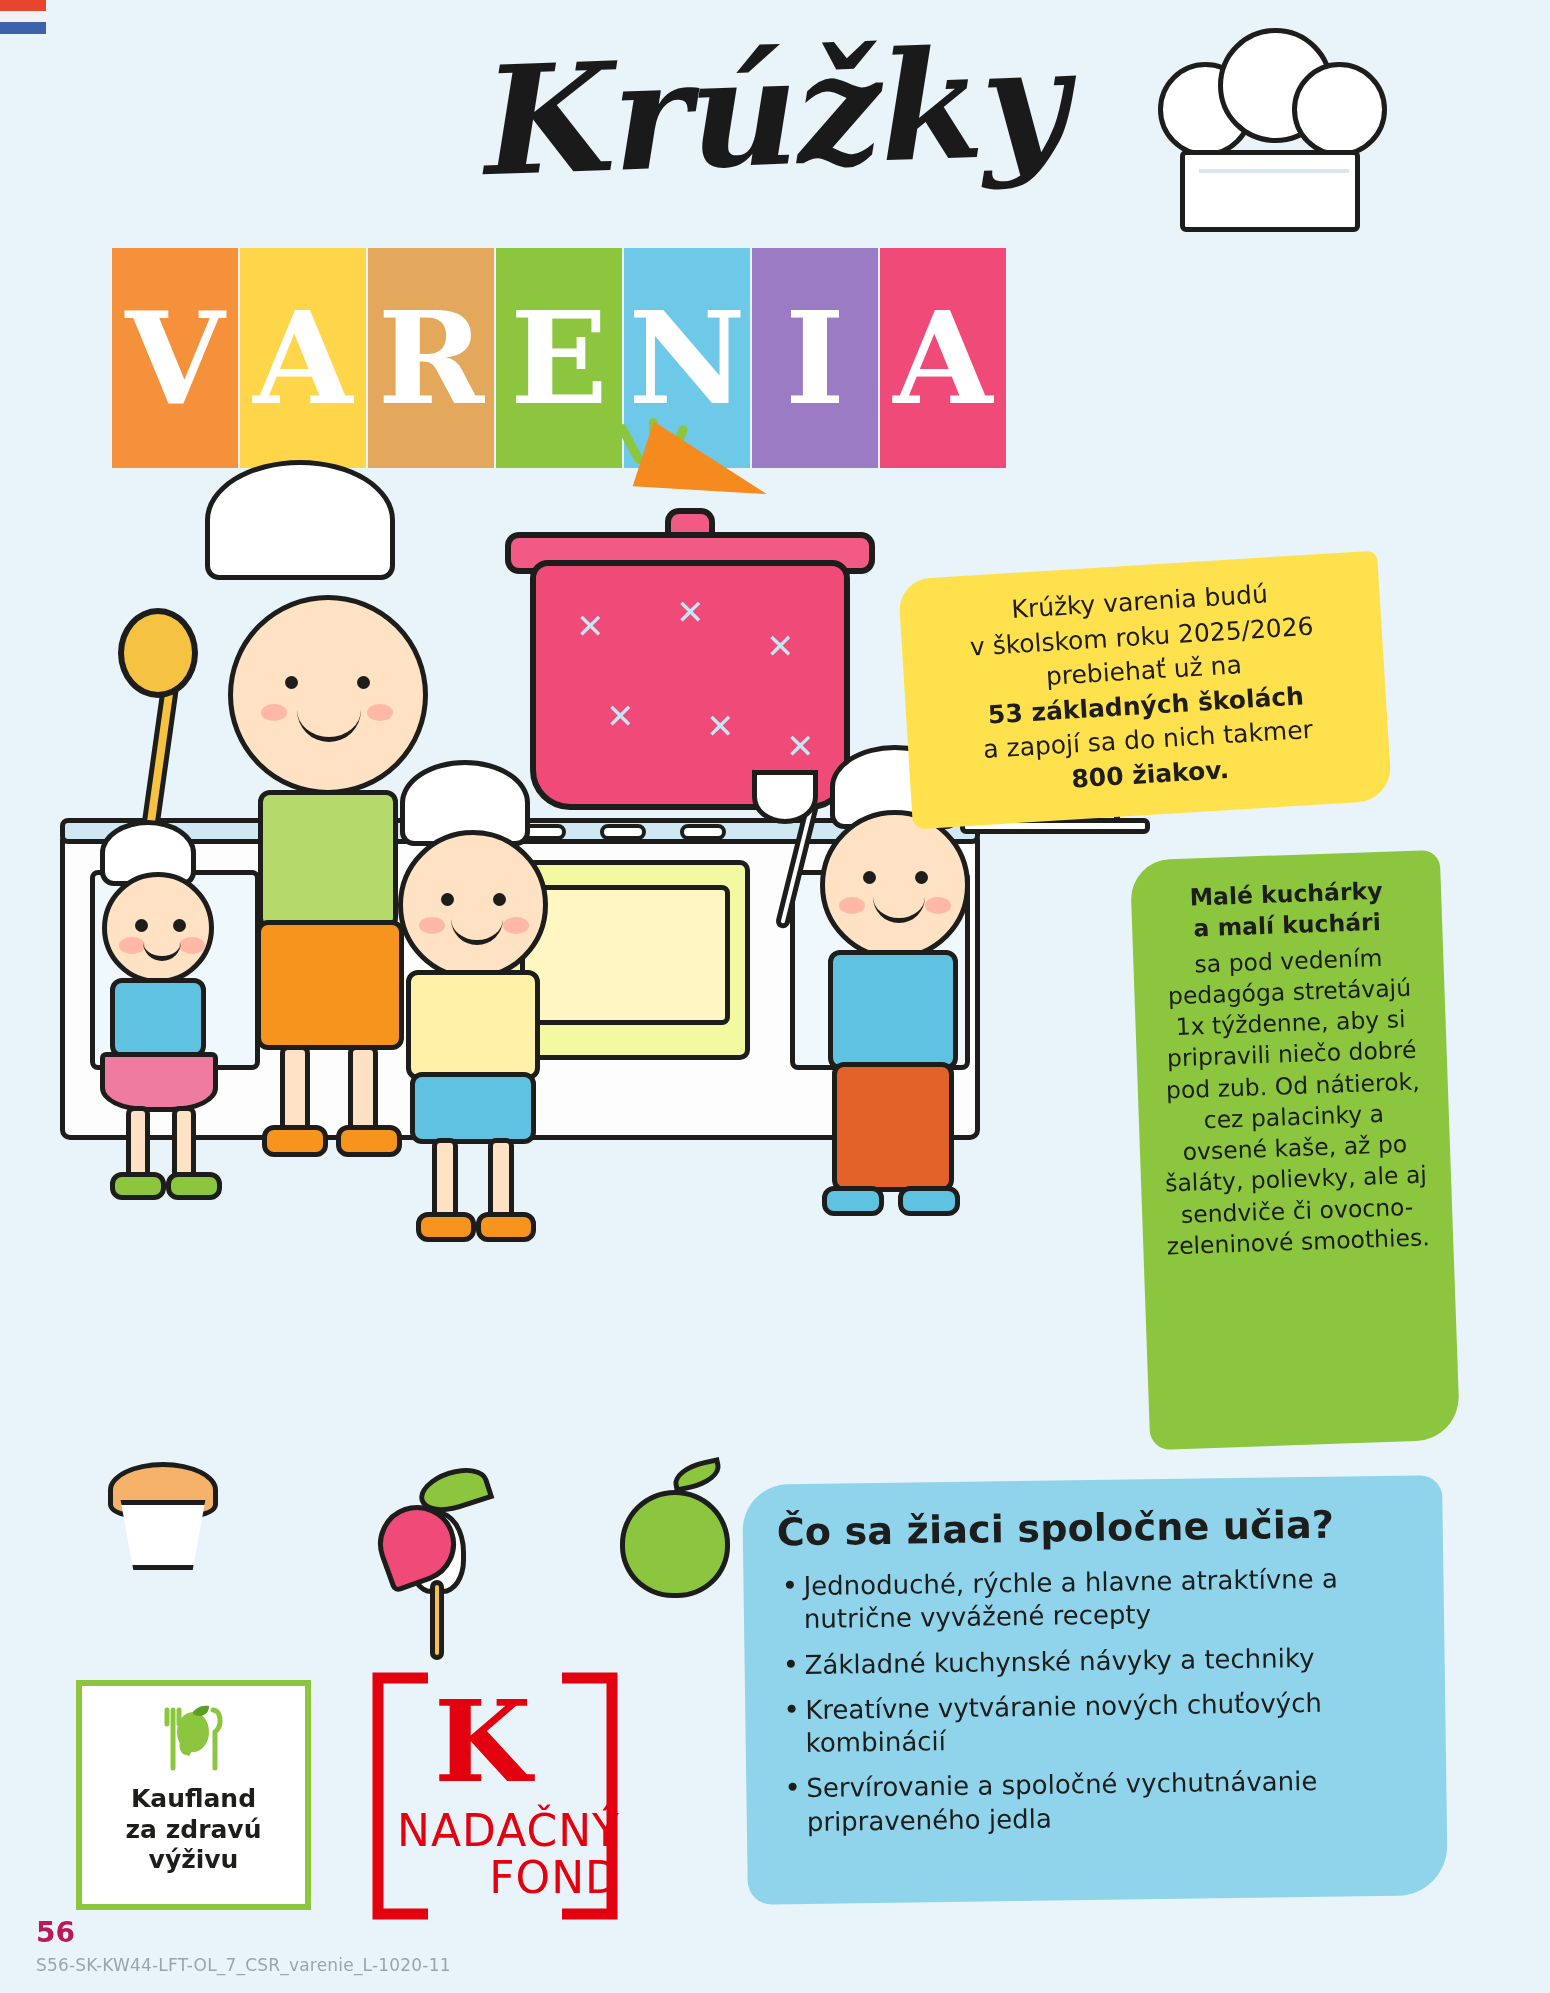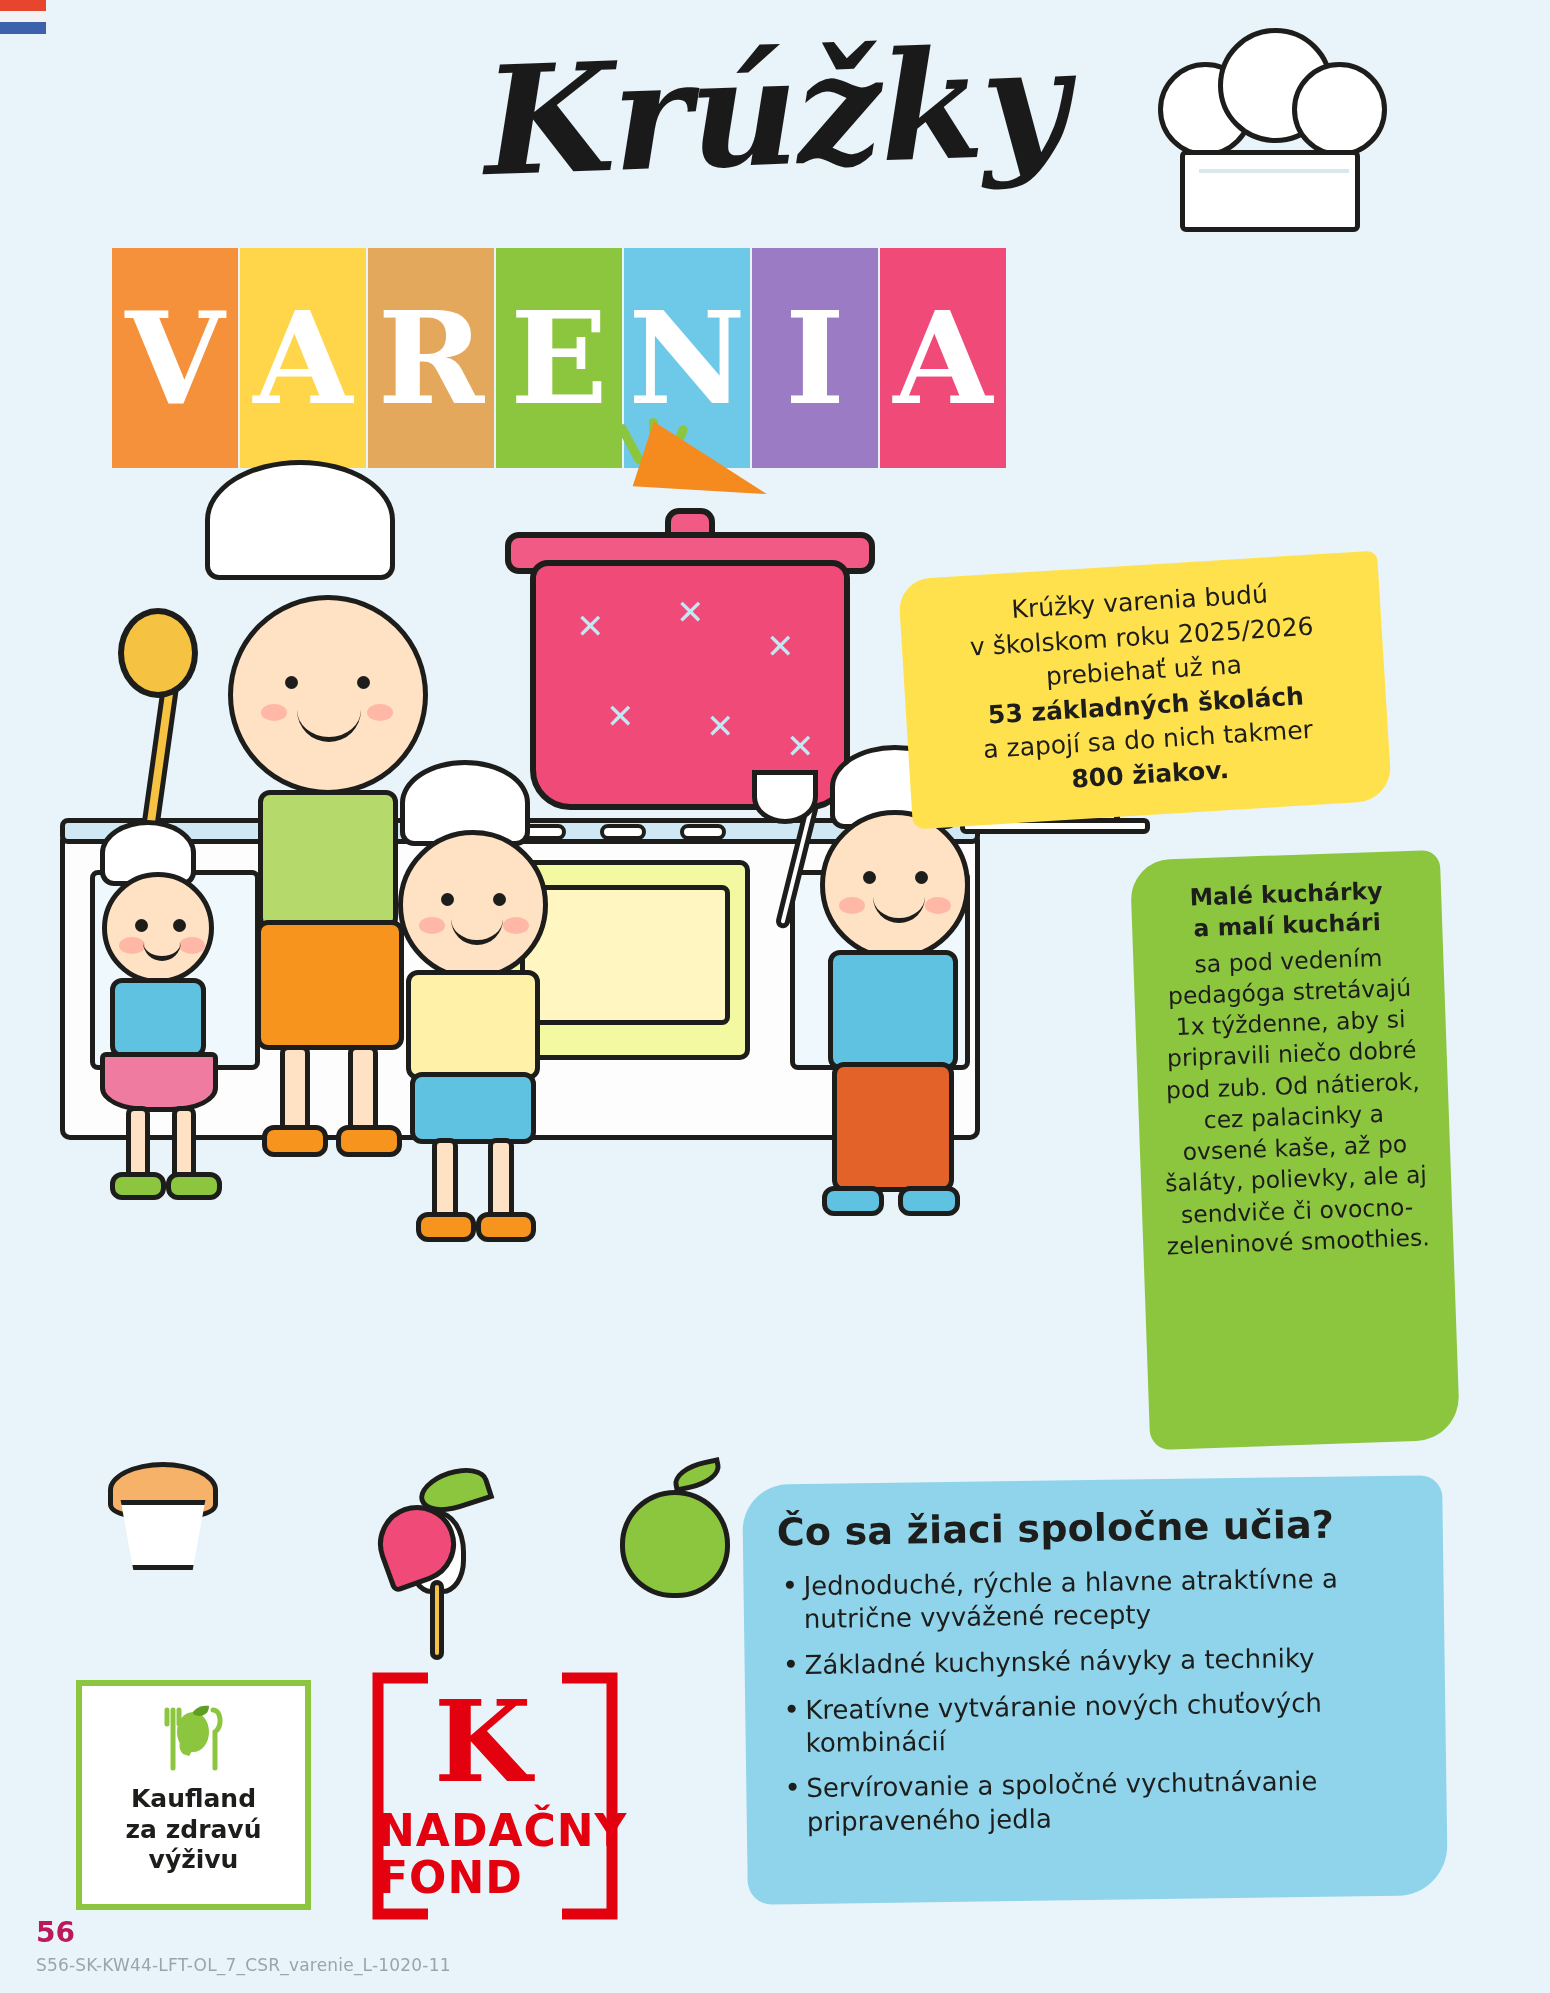--- a/index.html
+++ b/index.html
@@ -298,22 +298,22 @@
   }
   .logo-nadacny .bracket {
     position:absolute; width:100%; height:100%;
   }
   .logo-nadacny .k {
     position:absolute; left: 64px; top: 14px;
     font-family: "DejaVu Serif", serif;
     font-weight: bold; font-size: 112px; color:#e3000f; line-height:1;
   }
   .logo-nadacny .nf {
-    position:absolute; left:8px; top:136px; width:100%;
-    text-align:left; color:#e3000f; font-weight:bold;
+    position:absolute; left:0; top:136px; width:100%;
+    text-align:right; color:#e3000f; font-weight:normal;
     font-size:44px; line-height:1.06; letter-spacing:1px;
   }
 
   
   .page-number {
     position: absolute; left: 36px; top: 1916px;
     font-size: 28px; font-weight: bold; color: #be185d;
   }
   .footer-code {
     position: absolute; left: 36px; top: 1955px;

